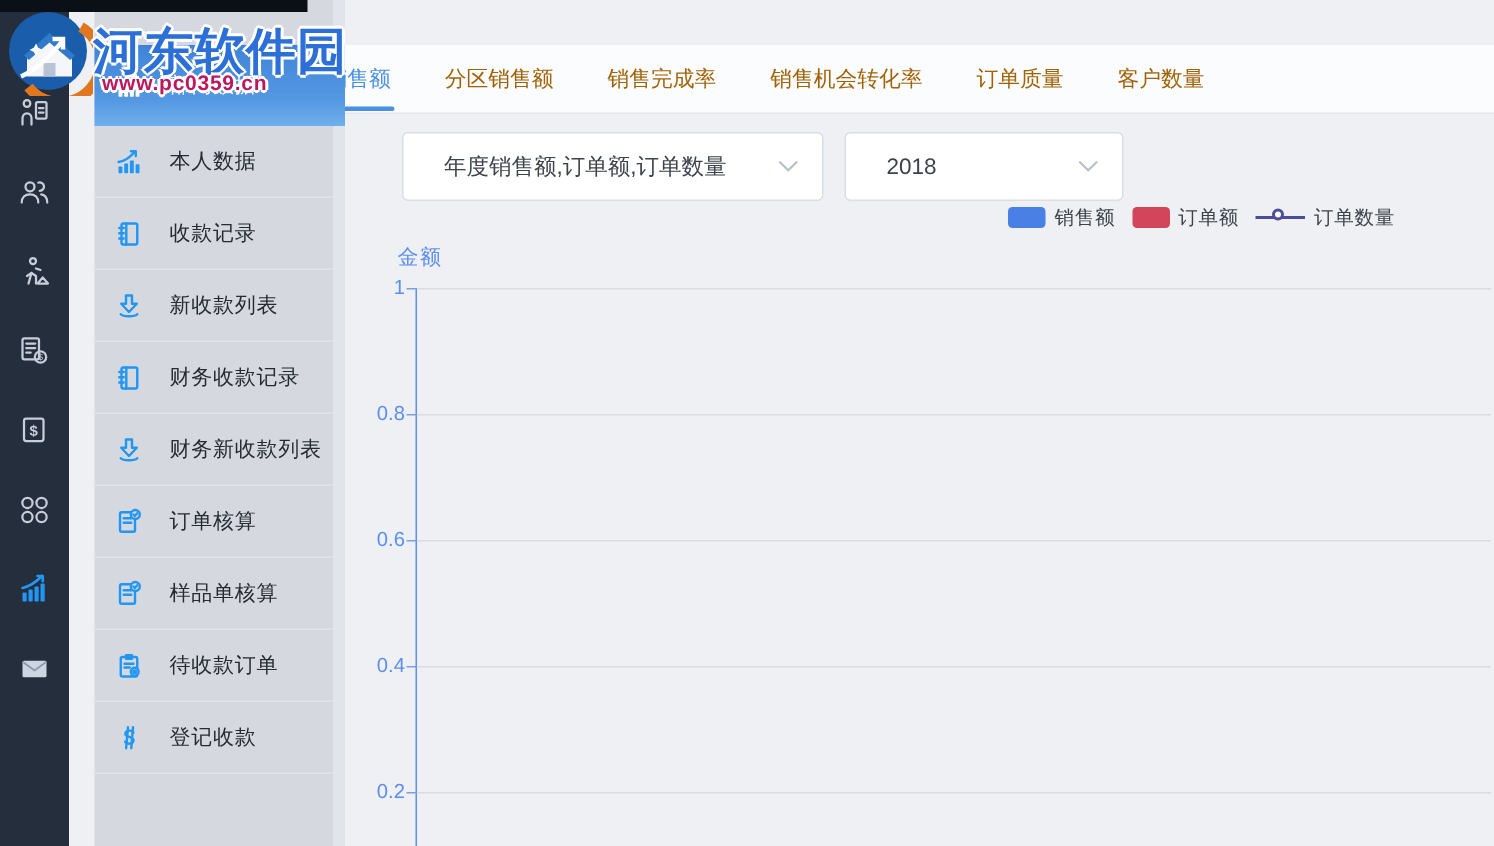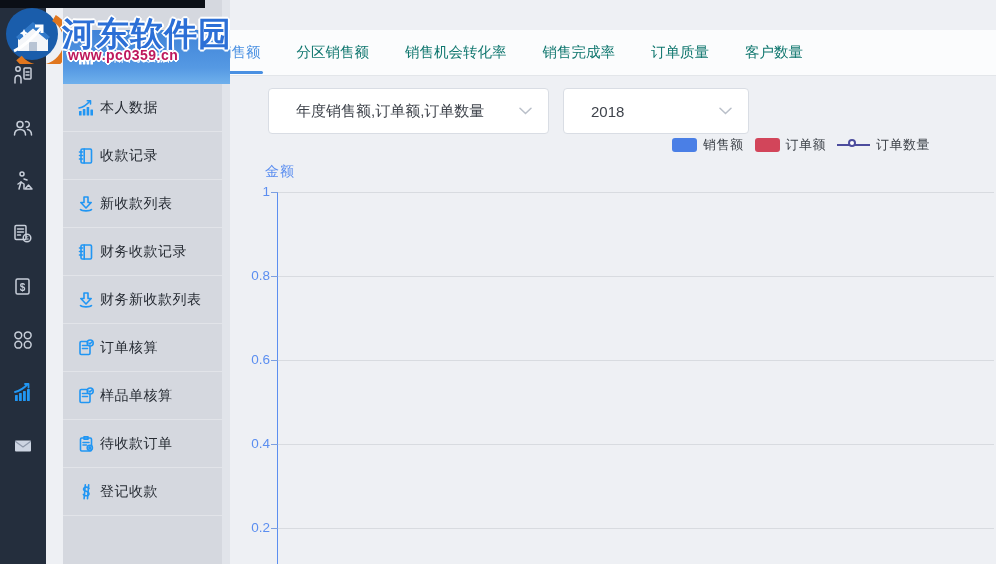--- a/index.html
+++ b/index.html
@@ -15,34 +15,34 @@
   .ib-item.active svg { stroke:#2196f3; }
   .ib-item svg text { stroke:none; }
 
   
   .sidebar { position:absolute; left:63px; top:0; width:167px; height:564px; background:#d5d8df; z-index:2; }
   .sidebar-track { position:absolute; right:0; top:0; width:8px; height:564px; background:#e1e4ea; }
   .side-item { position:relative; height:48px; display:flex; align-items:center; cursor:pointer; }
   .side-item::after { content:""; position:absolute; left:0; right:8px; bottom:0; height:1px; background:#e2e4e9; }
   .side-item .mi { margin-left:13px; flex:0 0 auto; color:#2196f3; }
   .side-item .mi svg { stroke:currentColor; fill:none; stroke-width:1.6; stroke-linecap:round; stroke-linejoin:round; display:block; }
-  .side-item .lbl { margin-left:4px; font-size:14px; color:#262b33; letter-spacing:.5px; }
+  .side-item .lbl { margin-left:17px; font-size:14px; color:#262b33; letter-spacing:.5px; }
   .side-active { position:absolute; left:0; top:30px; width:167px; height:54px; display:flex; align-items:center; cursor:pointer;
     background:linear-gradient(180deg,#3f83d8 0%,#5599e3 70%,#6fb0ec 100%); }
   .side-active .mi { margin-left:13px; color:#ffffff; }
   .side-active .mi svg { stroke:currentColor; fill:none; stroke-width:1.6; stroke-linecap:round; stroke-linejoin:round; display:block; }
   .side-active .lbl { margin-left:17px; font-size:14px; color:#ffffff; letter-spacing:.5px; }
   .menu-list { position:absolute; left:0; top:84px; width:167px; }
 
   
   .main { position:absolute; left:213px; top:0; right:0; bottom:0; background:#eef0f4; }
   .tabbar { position:absolute; left:0; top:30px; right:0; height:46px; background:#fbfcfd;
     border-bottom:1px solid #e3e6ea; display:flex; align-items:center; padding-left:4px; }
   .tab { position:relative; height:46px; display:flex; align-items:center; margin-right:36px;
-    font-size:14.5px; color:#0f766e; cursor:pointer; white-space:nowrap; }
+    font-size:14.5px; color:#a16207; cursor:pointer; white-space:nowrap; }
   .tab.active { color:#4a90e2; }
   .tab.active::after { content:""; position:absolute; left:-2px; right:-2px; bottom:2px; height:3px;
     background:#4a90e2; border-radius:2px; }
 
   .select { position:absolute; top:88px; height:46px; background:#ffffff; border:1px solid #d9dde4;
     border-radius:4px; display:flex; align-items:center; cursor:pointer; }
   .select.s1 { left:55px; width:281px; }
   .select.s2 { left:350px; width:186px; }
   .sel-text { margin-left:27px; font-size:15px; color:#3e434b; flex:1; white-space:nowrap; overflow:hidden; }
   .sel-chev { margin-right:16px; flex:0 0 auto; display:flex; }
@@ -265,22 +265,22 @@
         </span>
         <span class="lbl">登记收款</span>
       </div>
     </div>
   </nav>
 
   <main class="main">
     <div class="tabbar">
       <div class="tab active">销售额</div>
       <div class="tab">分区销售额</div>
+      <div class="tab">销售完成率</div>
       <div class="tab">销售机会转化率</div>
-      <div class="tab">销售完成率</div>
       <div class="tab">订单质量</div>
       <div class="tab">客户数量</div>
     </div>
 
     <div class="select s1">
       <span class="sel-text">年度销售额,订单额,订单数量</span>
       <span class="sel-chev">
         <svg width="13" height="8" viewBox="0 0 13 8">
             <path d="M1 1.2l5.5 5.3L12 1.2" stroke="#b9bfc9" stroke-width="1.5" fill="none" stroke-linecap="round"></path>
           </svg>

